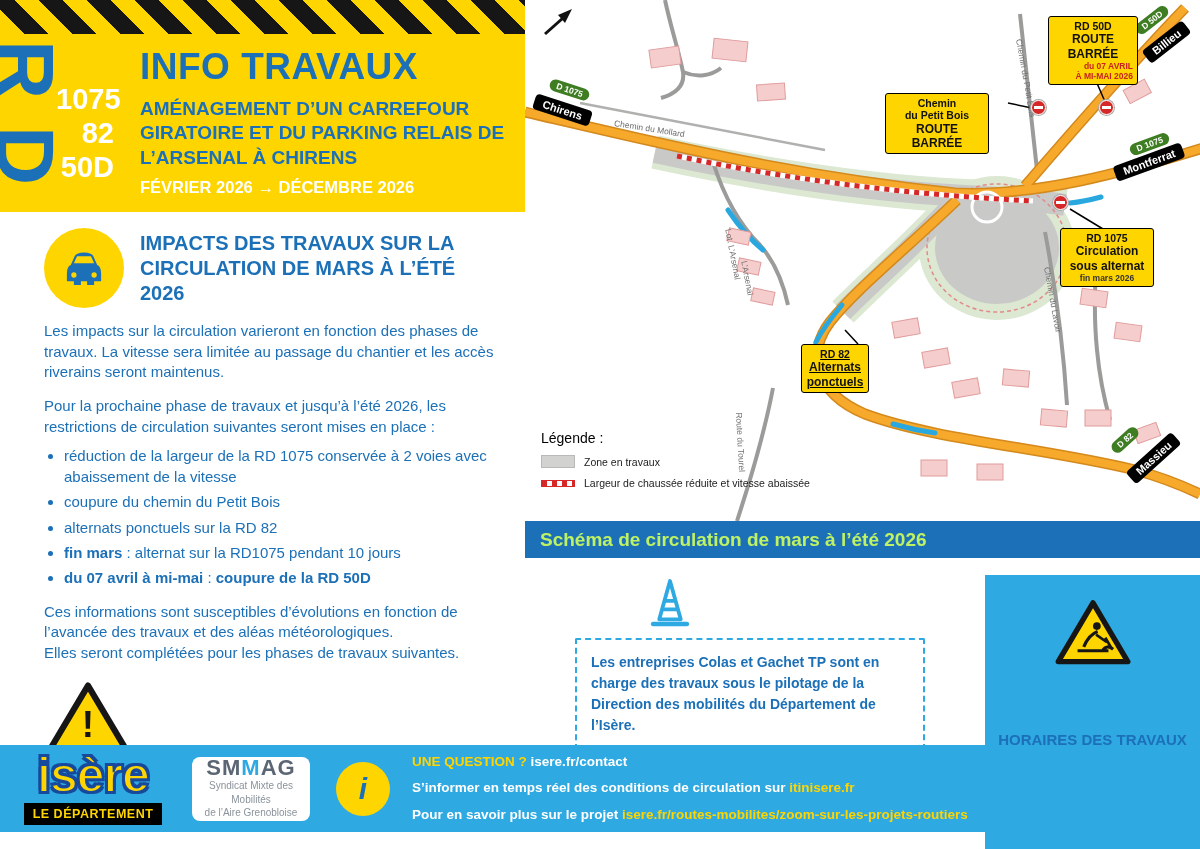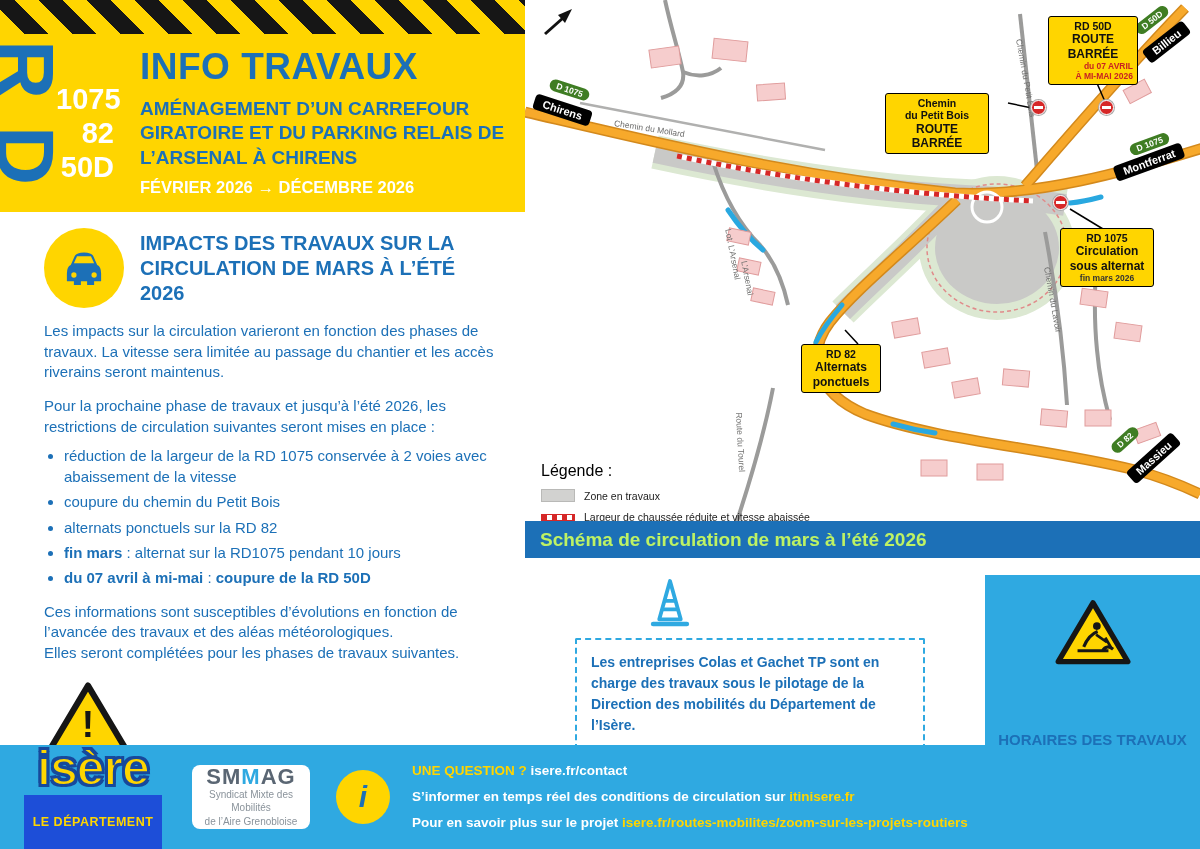--- a/index.html
+++ b/index.html
@@ -59,27 +59,27 @@
   #s-tourel { left:219px; top:412px; transform:rotate(87deg); }
   .callout { position:absolute; background:#ffd500; border:1.5px solid #000; border-radius:3px;
     text-align:center; padding:3px 4px; line-height:1.18; }
   .co-n { font-size:10.5px; font-weight:600; color:#111; }
   .co-b { font-size:12px; font-weight:800; color:#111; }
   .co-r { font-size:8.5px; font-weight:800; color:#c82222;text-align:right; }
   .co-s { font-size:8.5px; font-weight:600; color:#333; }
   #c-50d { left:523px; top:16px; width:90px; }
   #c-pb { left:360px; top:78px; width:104px;margin-top:15px; }
   #c-1075 { left:535px; top:228px; width:94px; }
-  #c-82 { left:276px; top:344px; width:80px; }
+  #c-82 { left:276px; top:344px; width:68px;text-decoration:underline; }
   .noentry { position:absolute; width:15px; height:15px; border-radius:50%; background:#d62828;
     border:1px solid #fff; box-shadow:0 0 0 1px #aaa; }
   .noentry::after { content:""; position:absolute; left:2px; top:5px; width:9px; height:3px; background:#fff; }
   #ne-pb { left:506px; top:100px; } #ne-50d { left:574px; top:100px; } #ne-1075 { left:528px; top:195px; }
   .legend { position:absolute; left:16px; top:430px; color:#222; }
-  .leg-title { font-size:16px; color:#000;margin-top:32px; }
+  .leg-title { font-size:14px; color:#000; }
   .leg-row { display:flex; align-items:center; margin-top:9px; font-size:10.5px; }
   .leg-zone { width:34px; height:13px; background:#d2d2d0; border:1px solid #b9b9b7; margin-right:9px; }
   .leg-red { width:34px; height:7px; margin-right:9px; border:1px solid #d62828;
     background:repeating-linear-gradient(90deg,#d62828 0 5px,#fff 5px 10px); }
 
   .caption-bar { position:absolute; left:525px; top:521px; width:751px; height:37px; background:#1c70b7;
     color:#bef264; font-size:19px; font-weight:700; line-height:37px; padding-left:15px; }
 
   
   .contractor { position:absolute; left:525px; top:558px; width:460px; height:187px; }
@@ -88,27 +88,27 @@
     border:2px dashed #2fa9e1; border-radius:2px; padding:12px 14px;
     font-size:14px; font-weight:700; color:#1c70b7; line-height:1.5; }
 
   
   .horaires { position:absolute; left:985px; top:575px; width:215px; height:274px; background:#2fa9e1; text-align:center; }
   .horaires svg { margin-top:24px; }
   .ho-title { margin-top:60px; color:#1c70b7; font-weight:800; font-size:15px; }
   .ho-line { margin-top:7px; color:#fff; font-weight:700; font-size:15px; }
 
   
-  .footer { position:absolute; left:0; top:745px; width:1200px; height:104px; background:#2fa9e1;
+  .footer { position:absolute; left:0; top:745px; width:1200px; height:87px; background:#2fa9e1;
     display:flex; align-items:center; padding-right:220px; }
   .dept-logo { margin-left:12px; width:162px; text-align:center; }
   .dept-name { font-size:50px; font-weight:900; color:#ffd500; line-height:.95; letter-spacing:-1px;
     -webkit-text-stroke:2px #17499c; text-shadow:2px 2px 0 #17499c, -2px -2px 0 #17499c, 2px -2px 0 #17499c, -2px 2px 0 #17499c; }
-  .dept-band { display:inline-block; background:#1d4ed8; color:#ffd500; font-size:12.5px; font-weight:800;
-    padding:20px 9px; margin-top:3px; letter-spacing:.5px; }
+  .dept-band { display:inline-block; background:#000000; color:#ffd500; font-size:12.5px; font-weight:800;
+    padding:4px 9px; margin-top:3px; letter-spacing:.5px; }
   .smmag-card { background:#fff; border-radius:8px; width:118px; height:64px; margin-left:18px;
     display:flex; flex-direction:column; align-items:center; justify-content:center; }
   .smmag-name { font-size:22px; font-weight:800; letter-spacing:1px; color:#5a6673; line-height:1; }
   .smmag-name .cy { color:#2fa9e1; }
   .smmag-sub { font-size:10px; color:#8a939b; text-align:center; line-height:1.35; margin-top:0; }
   .info-circle { width:54px; height:54px; border-radius:50%; background:#ffd500; color:#1c70b7;
     font-weight:900; font-size:30px; font-style:italic; display:flex; align-items:center; justify-content:center;
     margin-left:26px; flex:0 0 54px; }
   .foot-text { margin-left:22px; font-size:13.5px; line-height:1.95; white-space:nowrap; }
   .yl { color:#ffd500; font-weight:800;margin-top:14px; }

